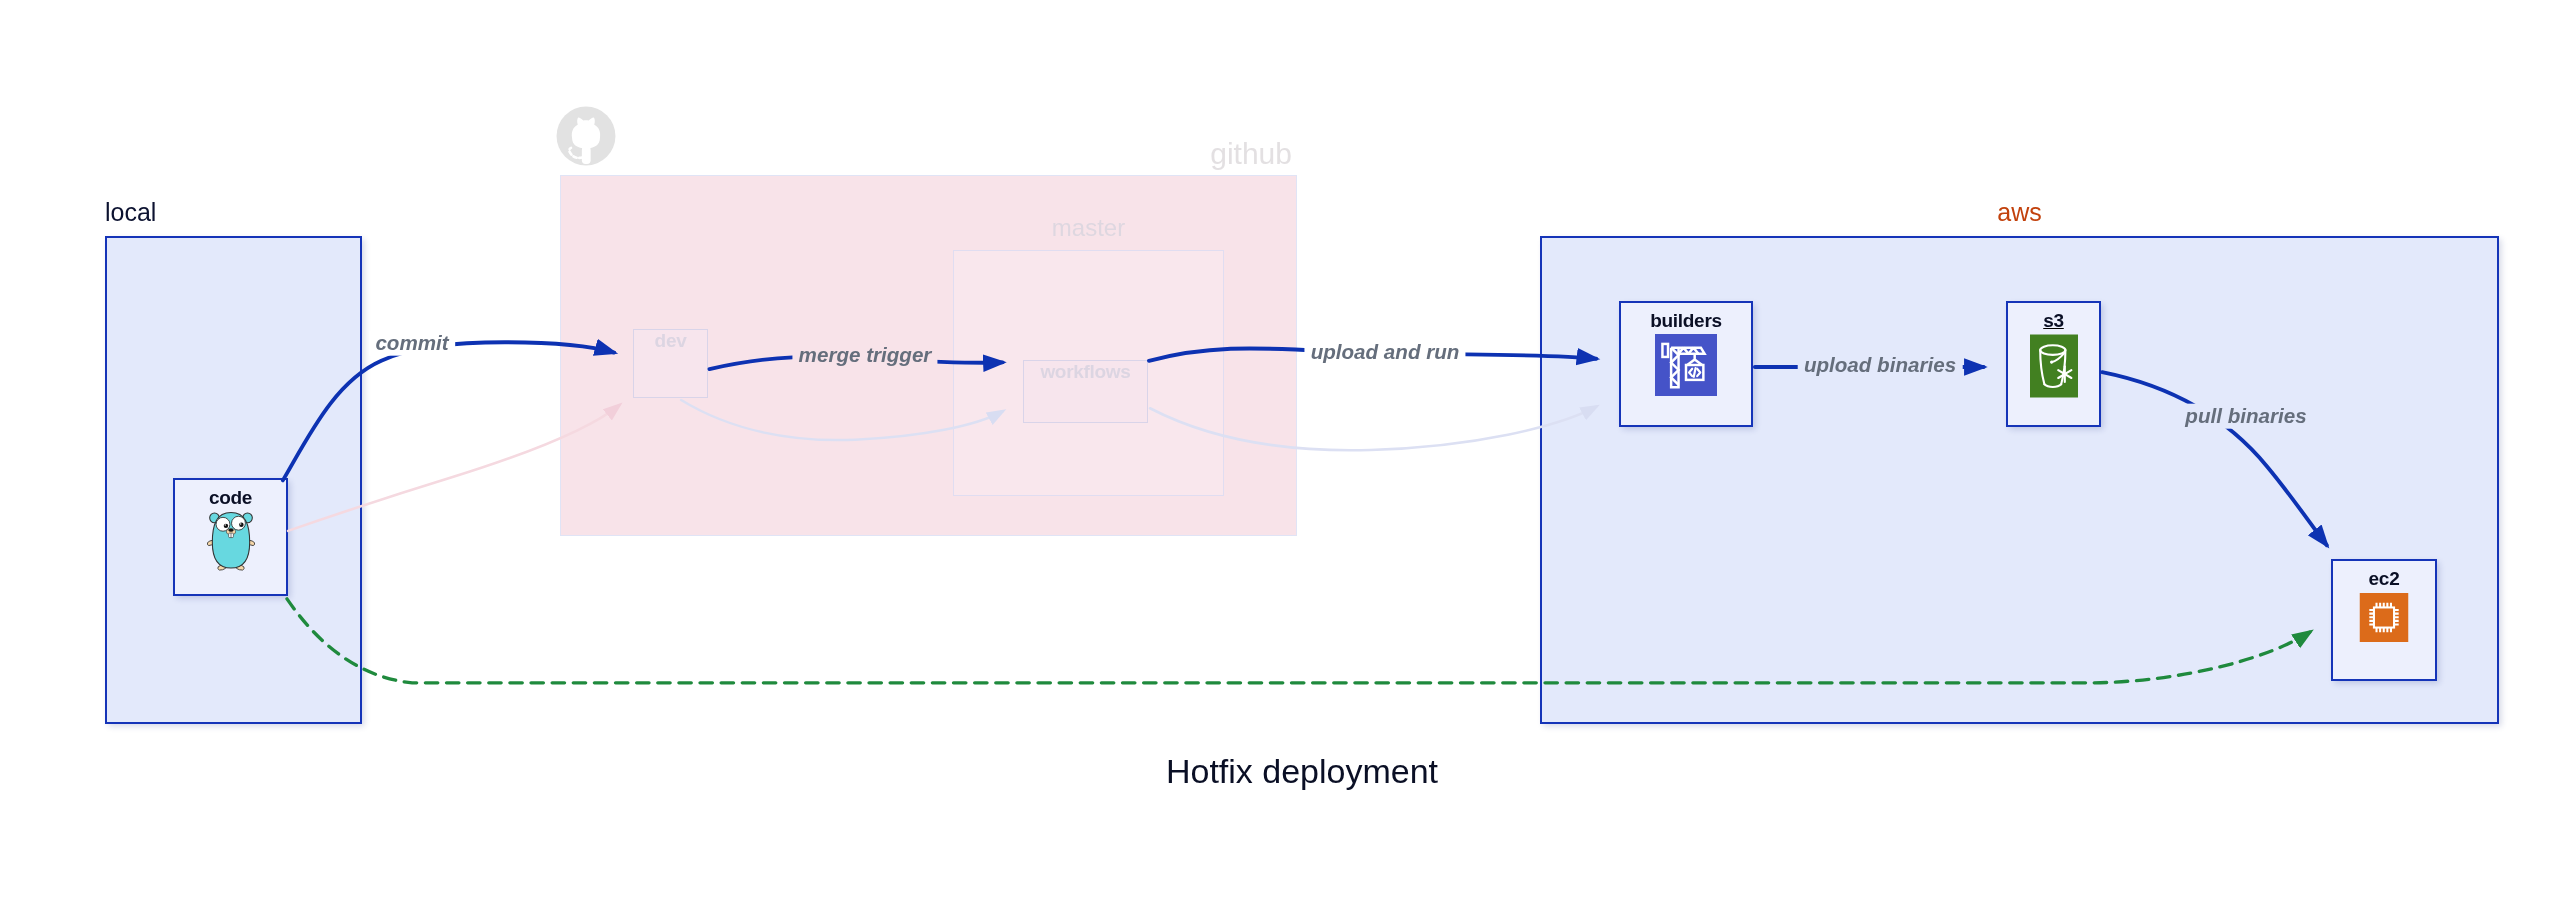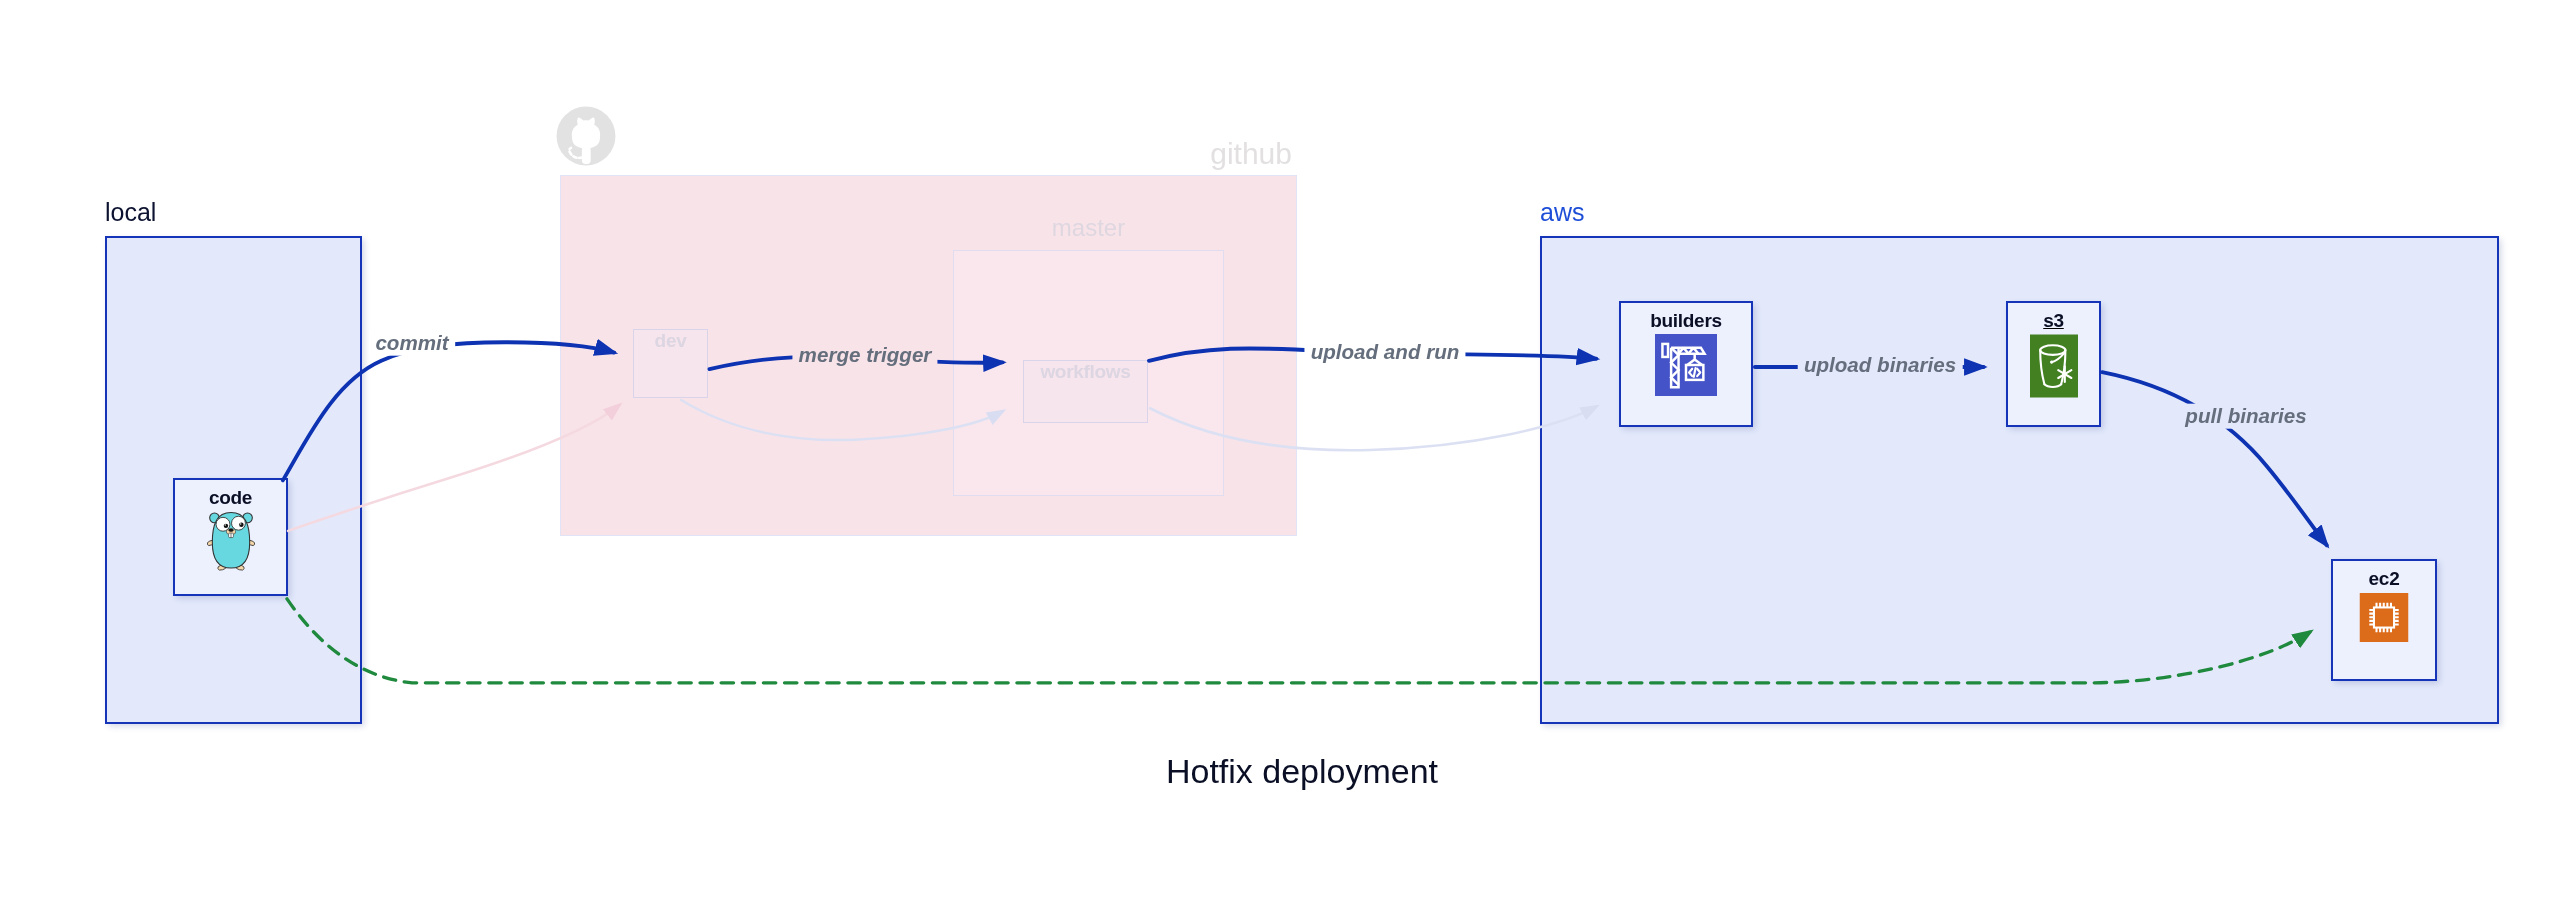--- a/index.html
+++ b/index.html
@@ -12,21 +12,21 @@
   
   .container{position:absolute;box-sizing:border-box;}
   .container.strong{background:#E3E9FB;border:2.1px solid #1534B8;box-shadow:2.6px 3.1px 6.2px rgba(20,40,120,0.18);}
   #c-github{left:560px;top:175px;width:737px;height:361px;background:#F8E3E9;border:1.5px solid #E0E4F6;}
   #c-master{left:953px;top:250px;width:271px;height:246px;background:#F9E7ED;border:1.5px solid #E0DDF1;}
   #c-local{left:105px;top:236px;width:257px;height:488px;}
   #c-aws{left:1540px;top:236px;width:959px;height:488px;}
 
   .clabel{position:absolute;font-weight:500;line-height:1;white-space:nowrap;}
   #l-local{left:105px;top:200px;width:257px;text-align:left;font-size:25px;color:#0C1230;}
-  #l-aws{left:1540px;top:200px;width:959px;text-align:left;font-size:25px;color:#1d4ed8;}
+  #l-aws{left:1540px;top:200px;width:959px;text-align:center;font-size:25px;color:#c2410c;}
   #l-github{left:560px;top:130px;width:732px;text-align:right;font-size:30px;color:#E3E0E2;margin-top:9px;}
   #l-master{left:953px;top:216px;width:271px;text-align:center;font-size:24px;color:#DED7E0;}
 
   
   .node{position:absolute;box-sizing:border-box;background:#EDF0FD;border:2.1px solid #1534B8;box-shadow:2.6px 3.1px 6.2px rgba(20,40,120,0.18);}
   .node .nlabel{display:block;text-align:center;margin-top:7.2px;font-weight:700;font-size:19px;color:#0A0F25;letter-spacing:-0.3px;}
   .node-icon{position:absolute;left:50%;transform:translateX(-50%);}
   #n-code{left:173px;top:478px;width:115px;height:118px;}
   #n-builders{left:1619px;top:301px;width:134px;height:126px;}
   #n-s3{left:2006px;top:301px;width:95px;height:126px;text-decoration:underline;}

